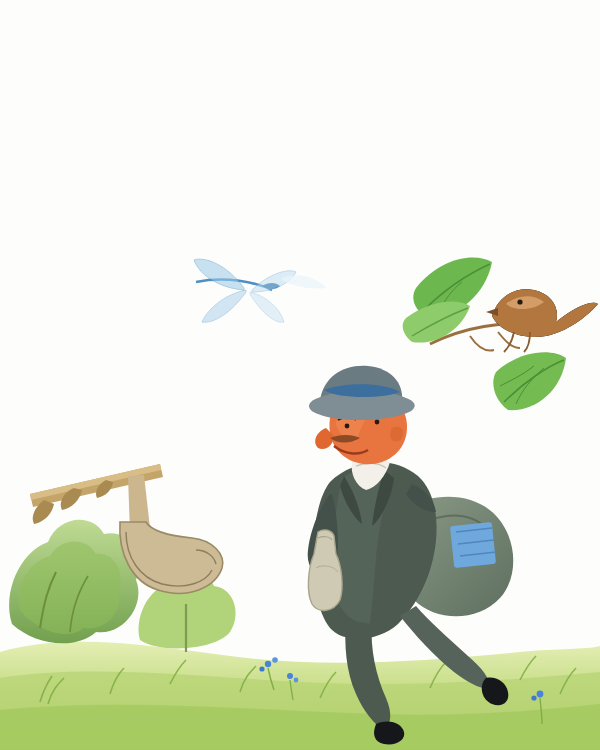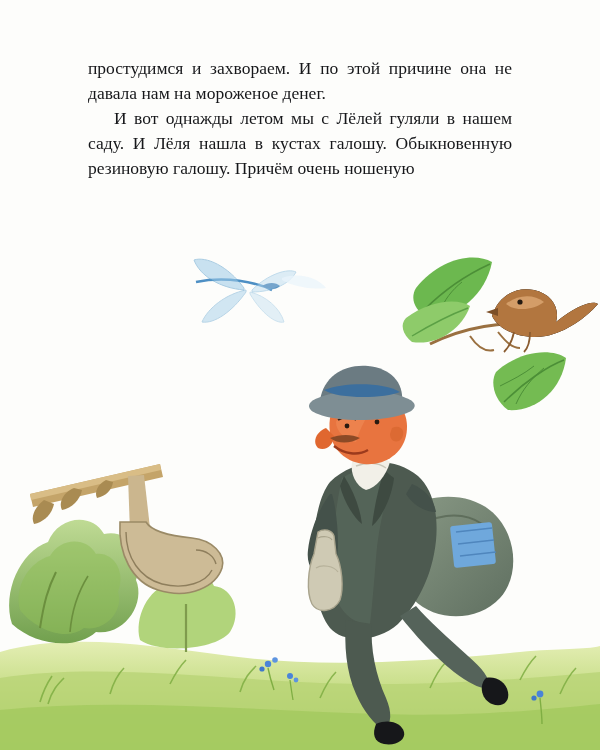--- a/index.html
+++ b/index.html
@@ -49,24 +49,20 @@
   }
   .illustration svg {
     display: block;
   }
 </style>
 </head>
 <body>
 
 <div class="page">
 
-  <div class="text-block">
-    <p class="para">простудимся и захвораем. И по этой причине она не давала нам на мороженое денег.</p>
-    <p class="para">И вот однажды летом мы с Лёлей гуляли в нашем саду. И Лёля нашла в кустах галошу. Обыкновенную резиновую галошу. Причём очень ношеную</p>
-  </div>
 
   <div class="illustration">
     <svg width="600" height="518" viewBox="0 0 600 518" xmlns="http://www.w3.org/2000/svg">
       <defs>
         <linearGradient id="grassGrad" x1="0" y1="0" x2="0" y2="1">
           <stop offset="0%" stop-color="#e4eeb4"></stop>
           <stop offset="45%" stop-color="#c6dd86"></stop>
           <stop offset="100%" stop-color="#9cc256"></stop>
         </linearGradient>
         <linearGradient id="sackGrad" x1="0" y1="0" x2="1" y2="1">

